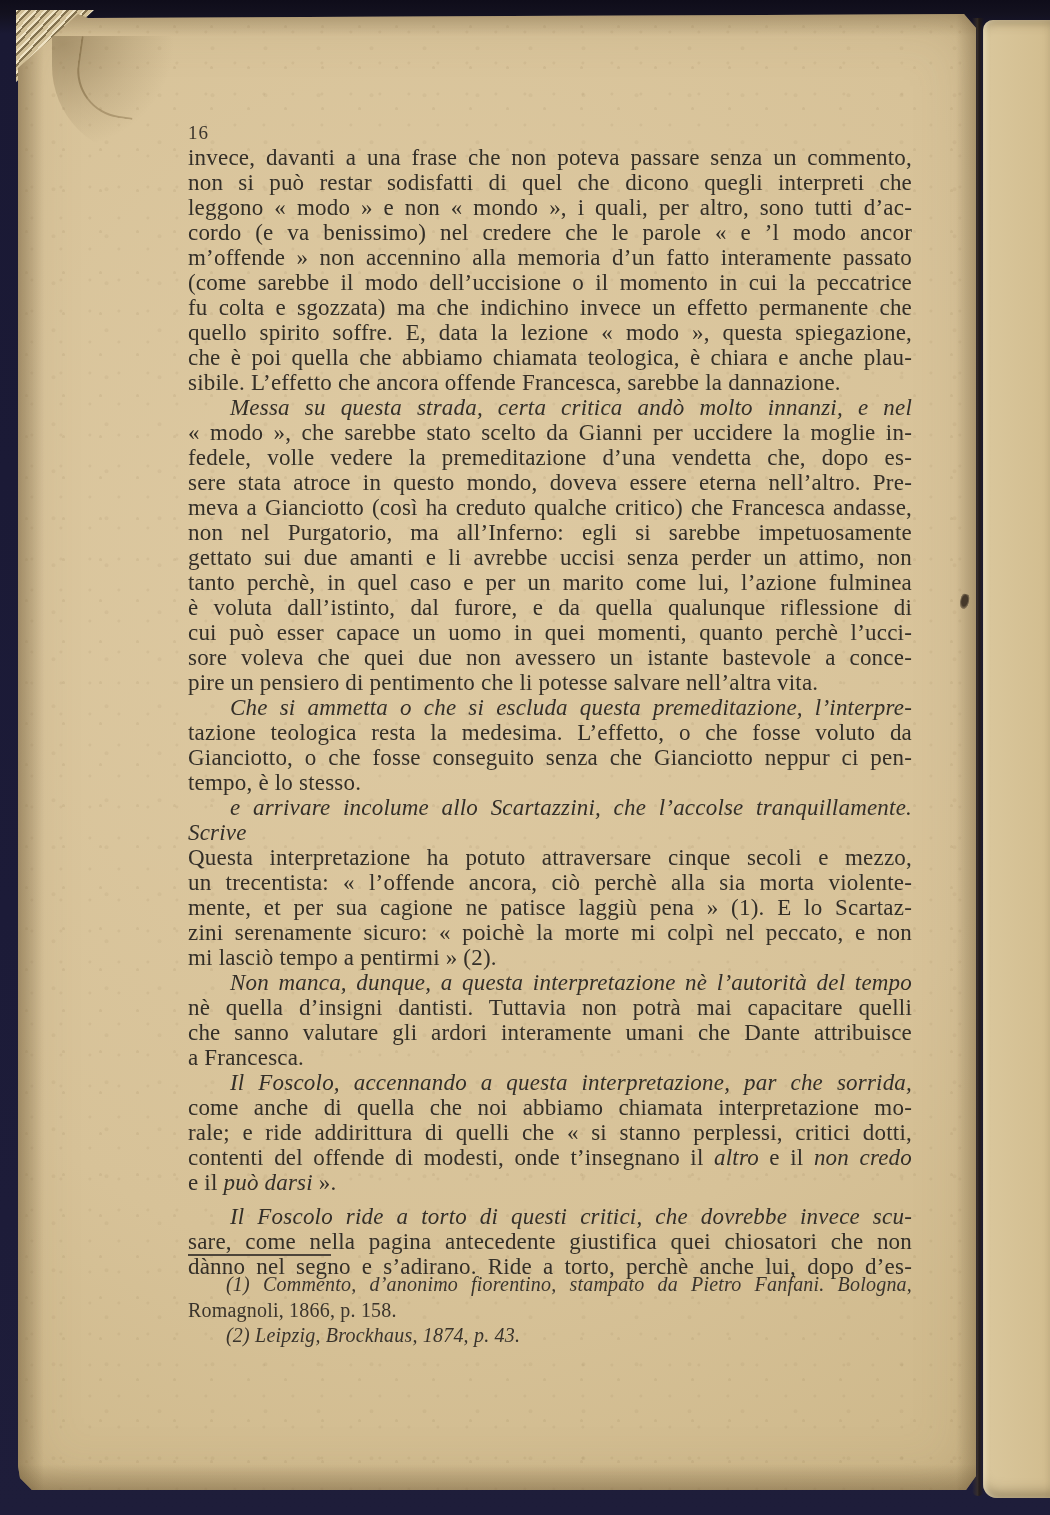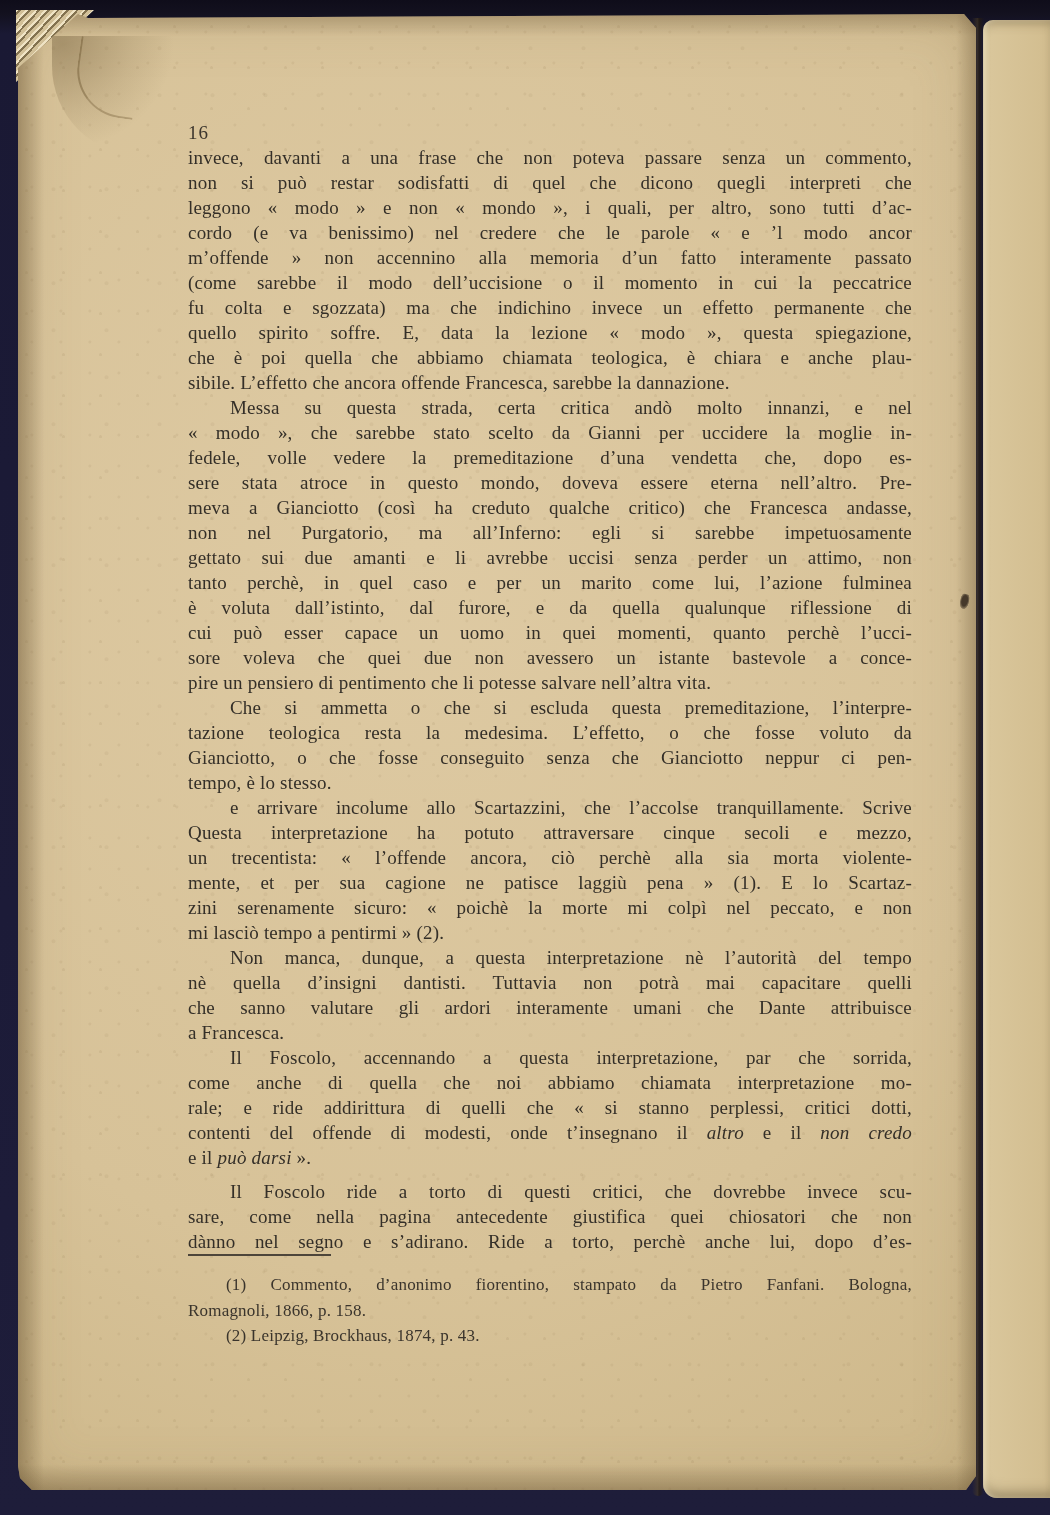--- a/index.html
+++ b/index.html
@@ -65,36 +65,36 @@
     pointer-events:none;
   }
 
   .page-number{
     position:absolute;left:170px;top:100px;
     font-size:19px;color:#3b352d;letter-spacing:1px;margin-top:8px;
   }
 
   .text-block{
     position:absolute;left:170px;top:131px;width:724px;
-    font-size:19px;line-height:25px;color:#342f28;
+    font-size:23px;line-height:25px;color:#342f28;
     letter-spacing:.2px;
   }
   .line{text-align:justify;text-align-last:justify;}
   .line.last{text-align-last:left;}
-  .para.indent .line:first-child{text-indent:42px;}
+  .para.indent .line:first-child{text-indent:42px;font-style:italic;}
   .para.gap{margin-top:9px;}
   .line i{font-style:italic;}
 
   .footnote-sep{
     position:absolute;left:170px;top:1240px;width:143px;height:2px;
     background:#4d453a;
   }
   .footnotes{
     position:absolute;left:170px;top:1258px;width:724px;
-    font-size:17px;line-height:25.5px;color:#3a342c;letter-spacing:.2px;
+    font-size:20px;line-height:25.5px;color:#3a342c;letter-spacing:.2px;
   }
   .footnotes .para.indent .line:first-child{text-indent:38px;}
 
   .ink-speck{
     position:absolute;left:942px;top:580px;width:9px;height:15px;
     background:radial-gradient(ellipse at 50% 45%, #46392a 0 45%, rgba(70,57,42,.4) 70%, transparent 75%);
     transform:rotate(12deg);border-radius:3px;
   }
 </style>
 </head>

